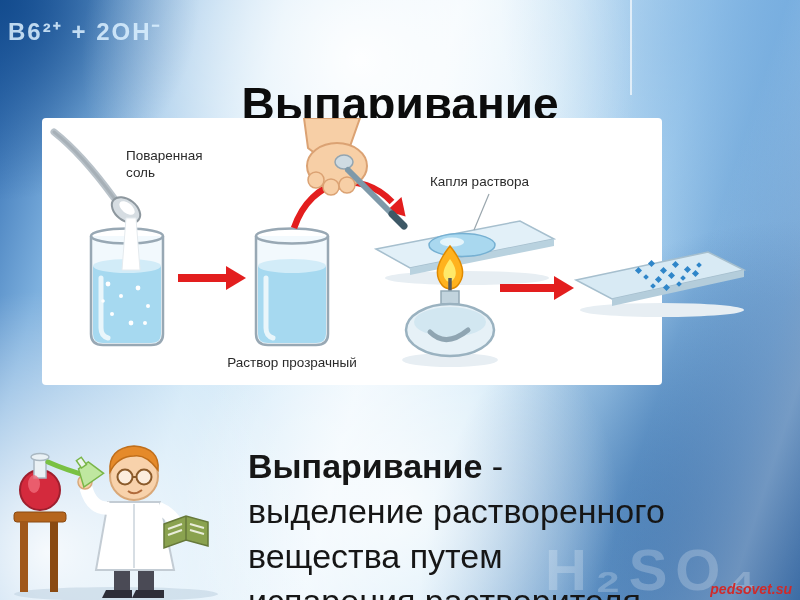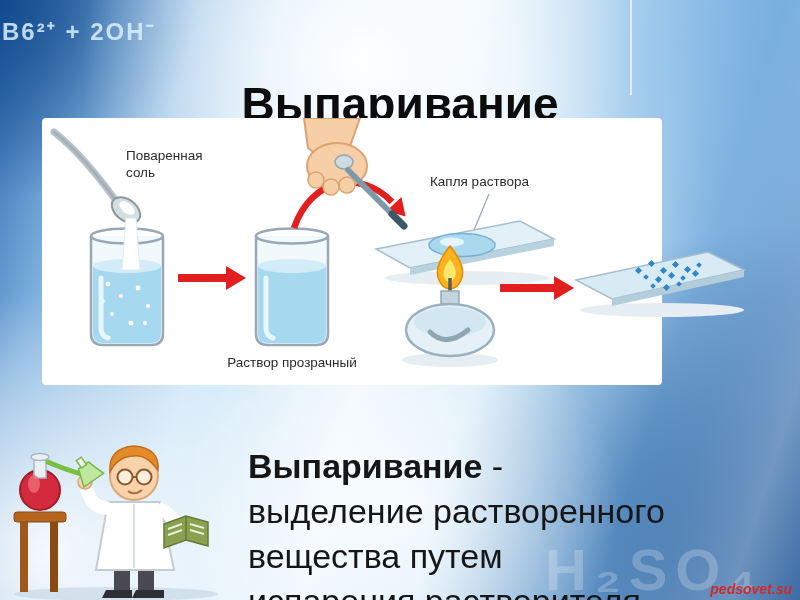--- a/index.html
+++ b/index.html
@@ -14,21 +14,21 @@
       radial-gradient(circle at 0% 0%, rgba(18,74,140,.95) 0%, rgba(18,74,140,0) 20%),
       radial-gradient(circle at 100% 100%, rgba(20,78,146,.95) 0%, rgba(20,78,146,0) 38%),
       radial-gradient(circle at 100% 0%, rgba(120,175,225,.85) 0%, rgba(120,175,225,0) 30%),
       linear-gradient(105deg, #2a66ad 0%, #7db0de 12%, #cfe7f7 30%, #eef7fd 48%, #d9edf9 60%, #a7cfee 74%, #4f8cc8 90%, #27609f 100%);
   }
   .band{position:absolute;right:-140px;top:-60px;width:260px;height:820px;
     background:linear-gradient(90deg,rgba(255,255,255,0),rgba(255,255,255,.35) 50%,rgba(255,255,255,0));
     transform:rotate(18deg);}
   .edge-line{position:absolute;left:630px;top:0;width:2px;height:95px;background:rgba(255,255,255,.65);}
 
-  .bg-formula-tl{position:absolute;left:2px;top:14px;font-size:24px;font-weight:bold;
+  .bg-formula-tl{position:absolute;left:8px;top:14px;font-size:24px;font-weight:bold;
     color:rgba(218,240,255,.85);letter-spacing:2px;}
   .bg-formula-br{position:absolute;left:545px;top:536px;font-size:58px;font-weight:bold;
     color:rgba(255,255,255,.22);letter-spacing:8px;}
 
   .title{position:absolute;left:0;top:46px;width:100%;text-align:center;
     font-size:46px;font-weight:800;color:#0c0c0c;}
 
   .panel{position:absolute;left:42px;top:118px;width:620px;height:267px;background:#ffffff;border-radius:4px;}
   .panel svg{position:absolute;left:0;top:0;}
   .panel .lbl{position:absolute;font-size:13.5px;color:#2b2b2b;line-height:1.25;font-weight:500;}

